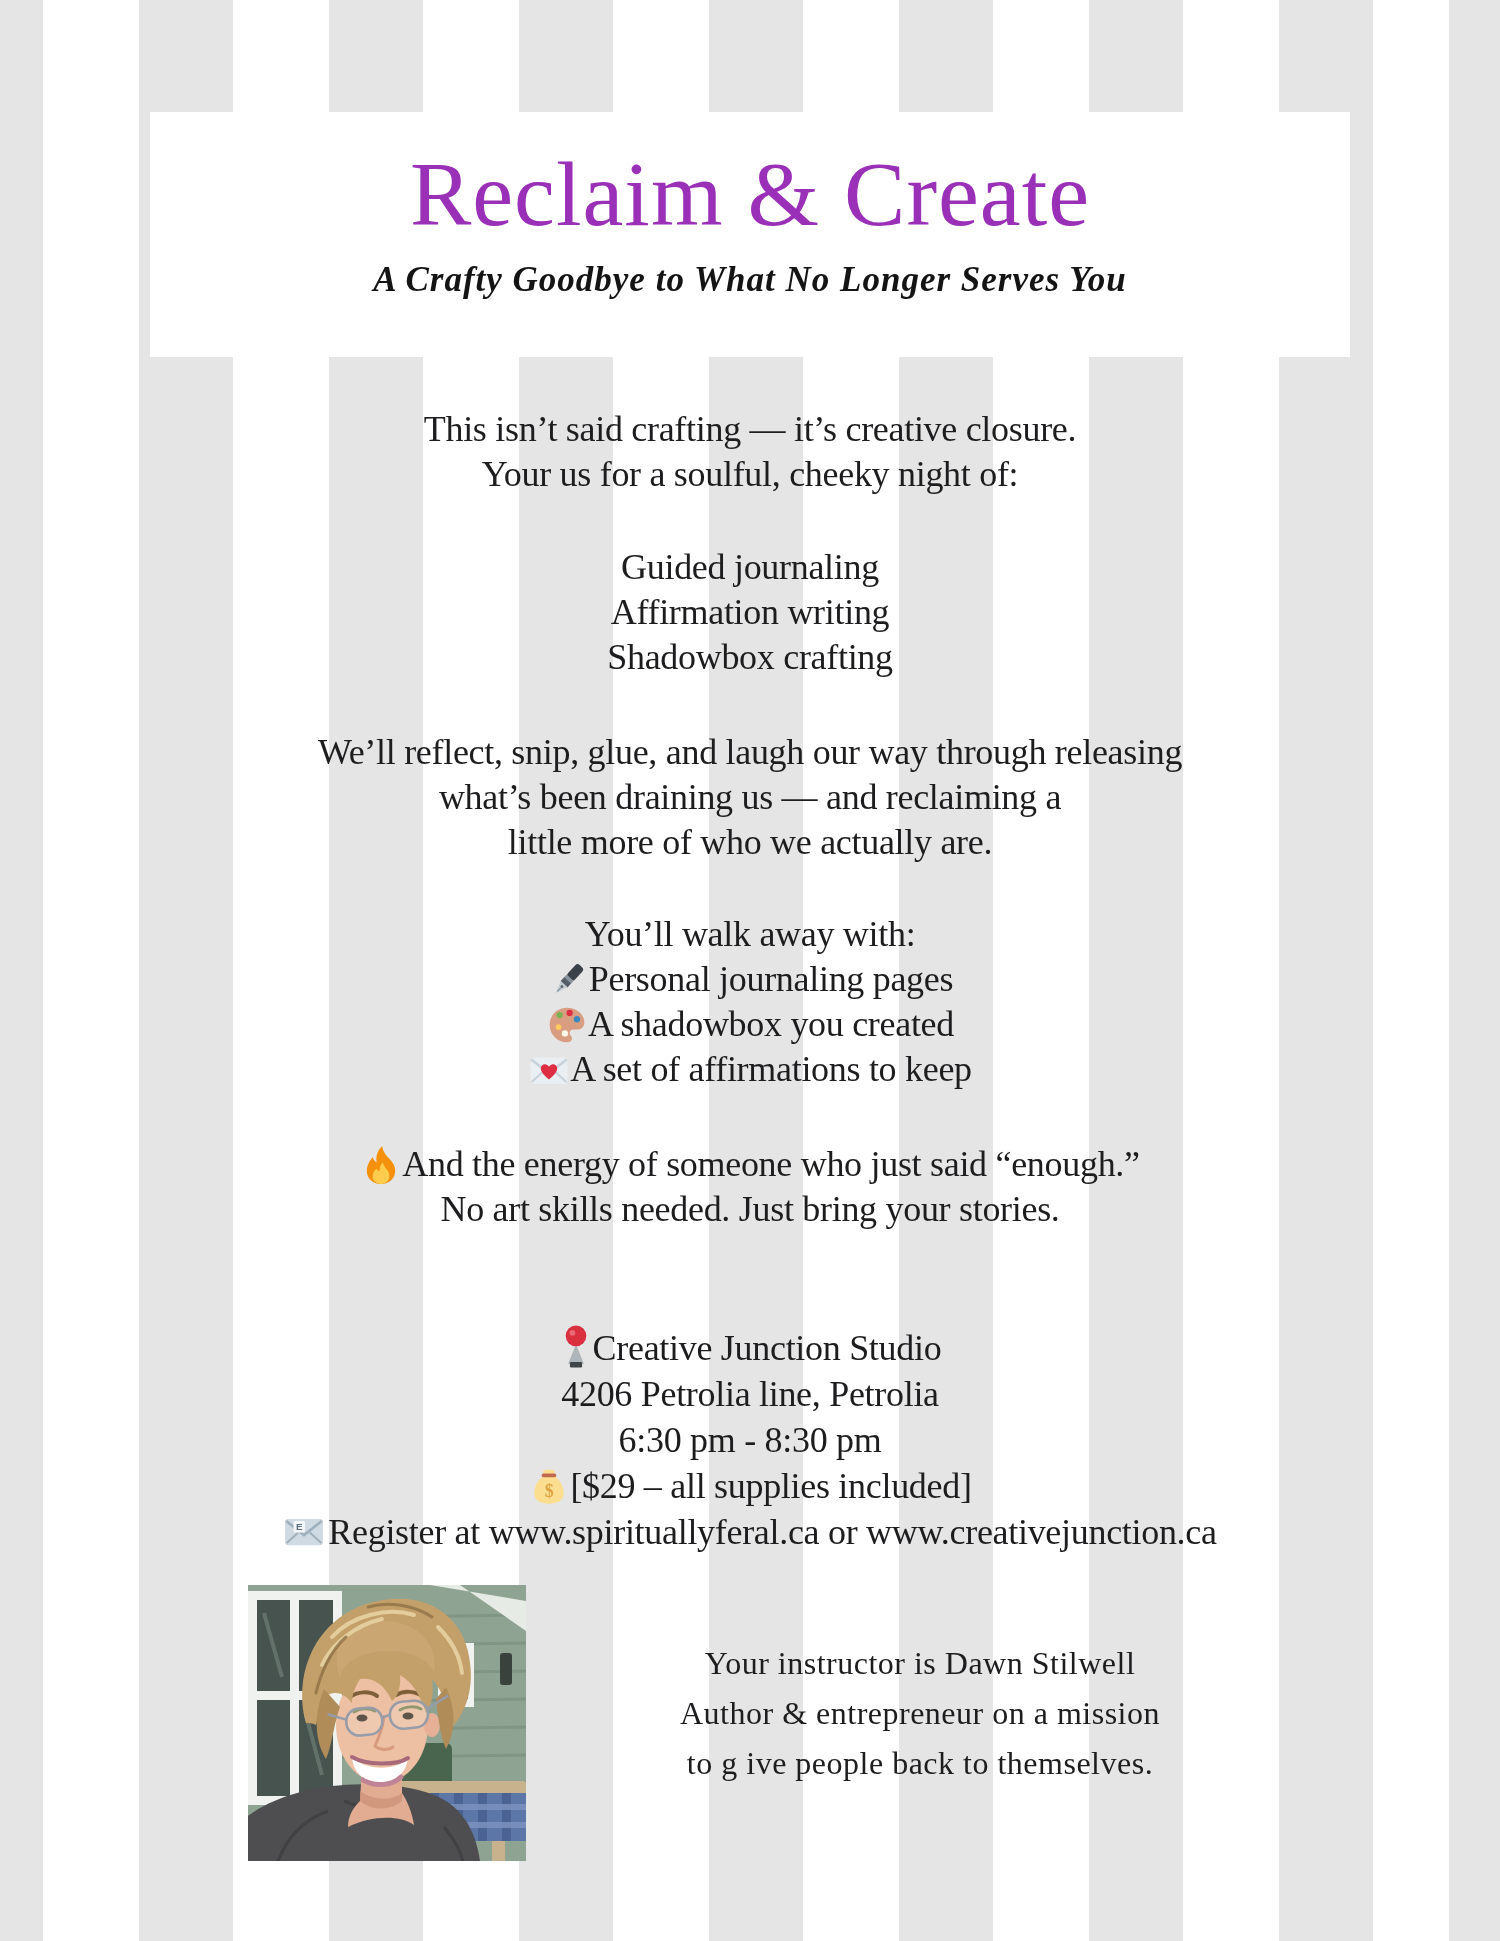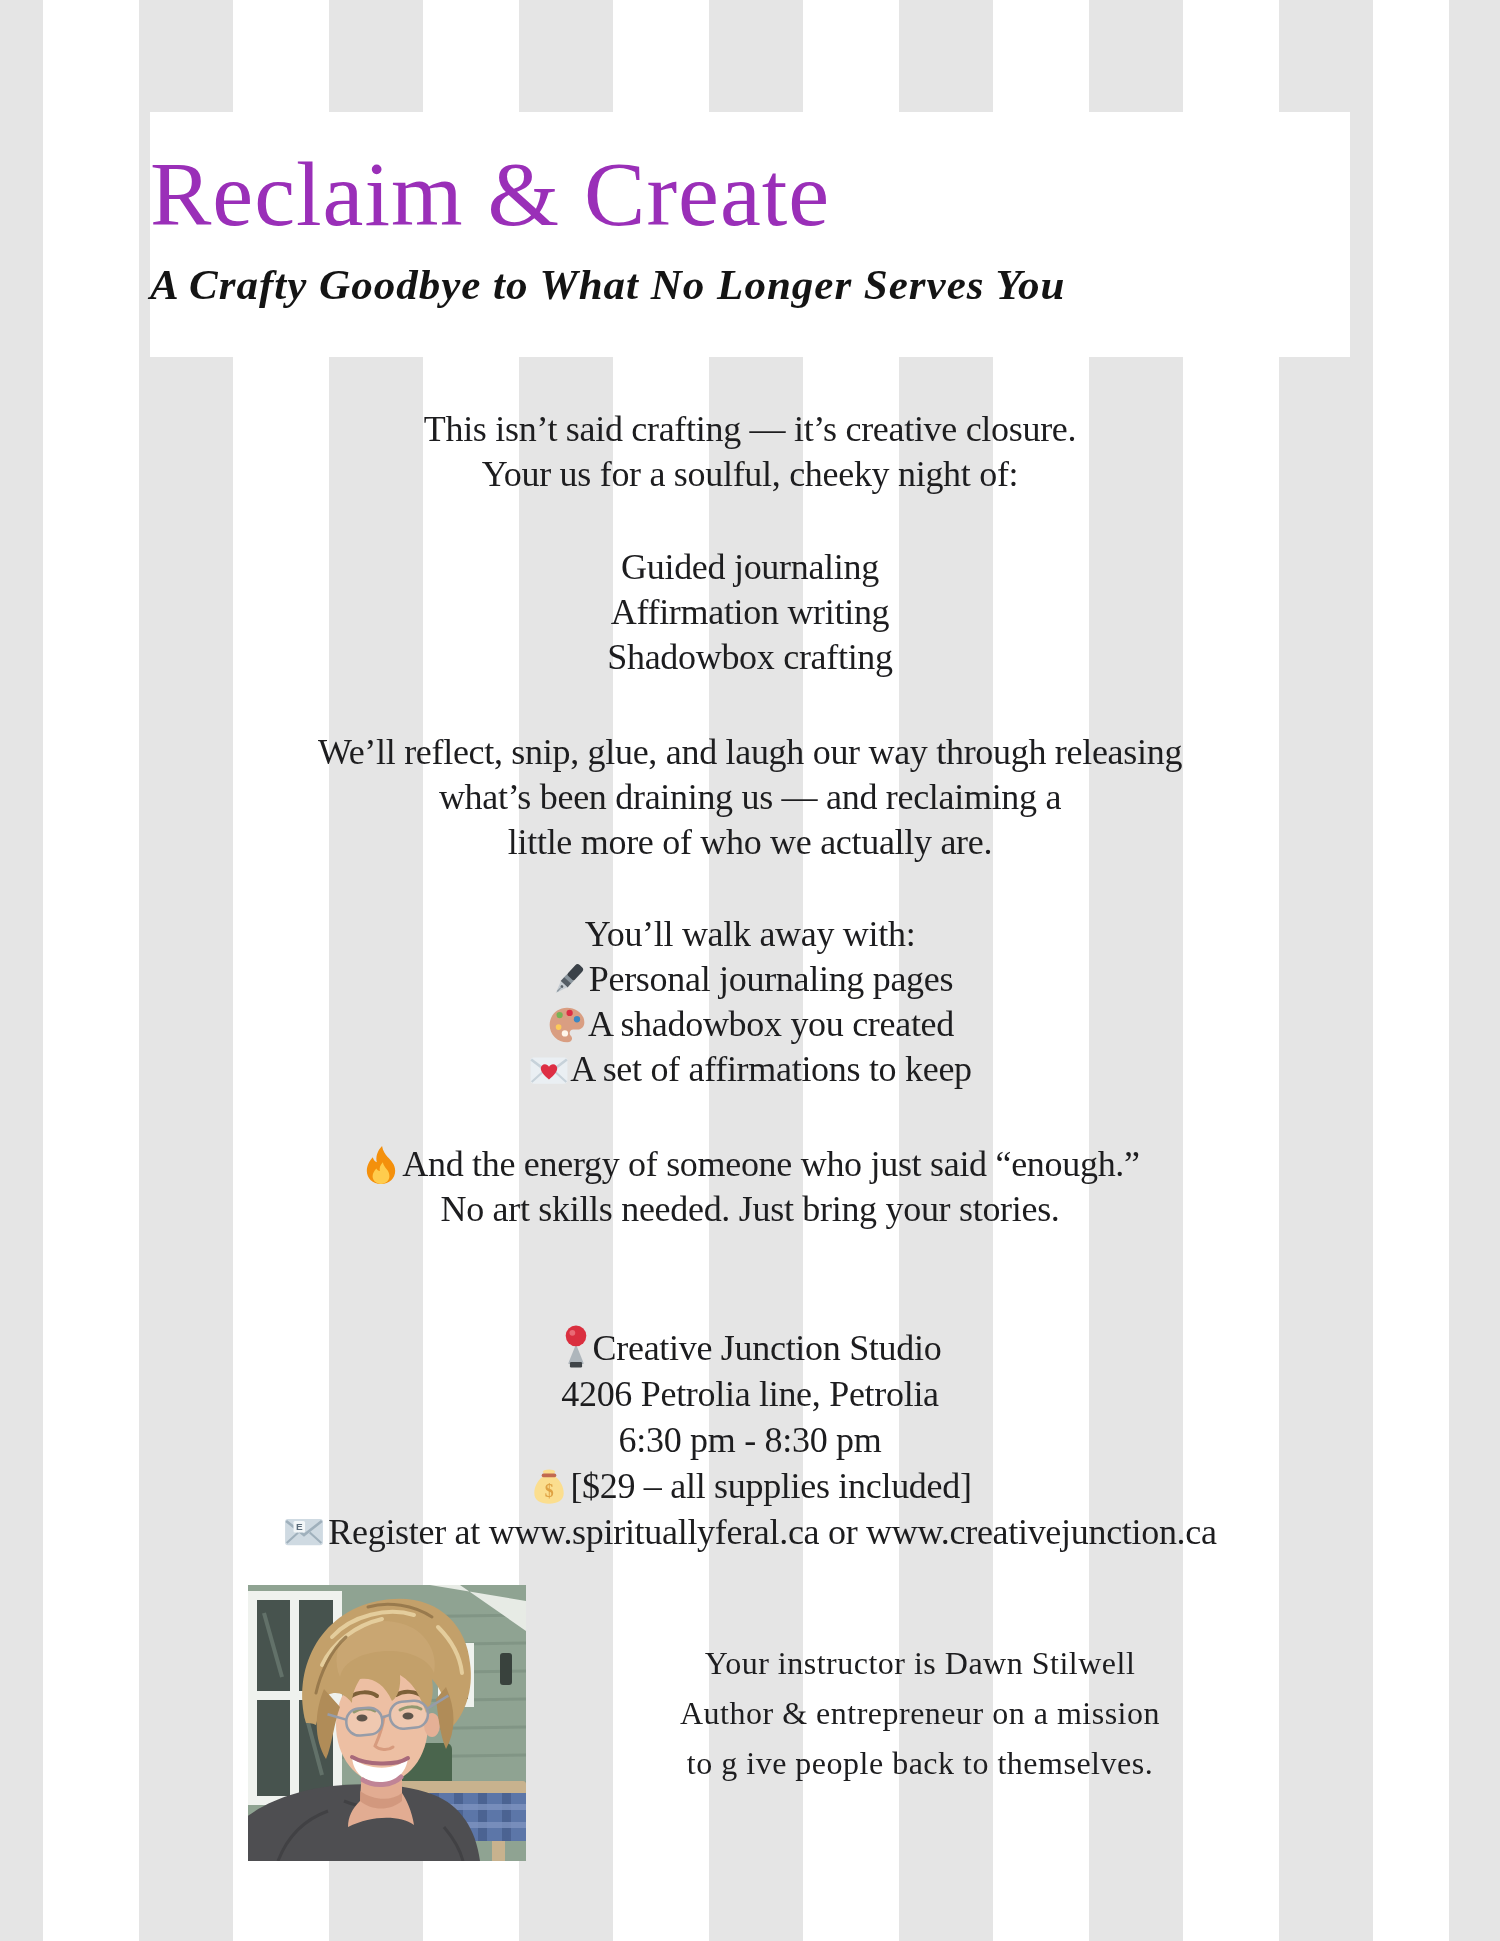--- a/index.html
+++ b/index.html
@@ -13,33 +13,33 @@
     background-image: repeating-linear-gradient(90deg, #e5e5e5 0 94px, #ffffff 94px 190px);
     background-position: -51px 0;
     font-family: "Liberation Serif", serif;
     color: #1d1d1f;
   }
   .header-box {
     position: absolute;
     left: 150px; top: 112px;
     width: 1200px; height: 245px;
     background: #ffffff;
-    text-align: left;
+    text-align: center;
   }
   .title {
     margin: 36px 0 0 0;
     font-size: 92px;
     line-height: 1;
     font-weight: 400;
     letter-spacing: 1px;
     color: #9a2fb8;
   }
   .subtitle {
     margin-top: 20px;
-    font-size: 43px;
+    font-size: 35px;
     line-height: 1.15;
     font-style: italic;
     font-weight: 700;
     letter-spacing: 1px;
     color: #141414;
   }
   .txt {
     position: absolute;
     left: 0;
     width: 100%;

